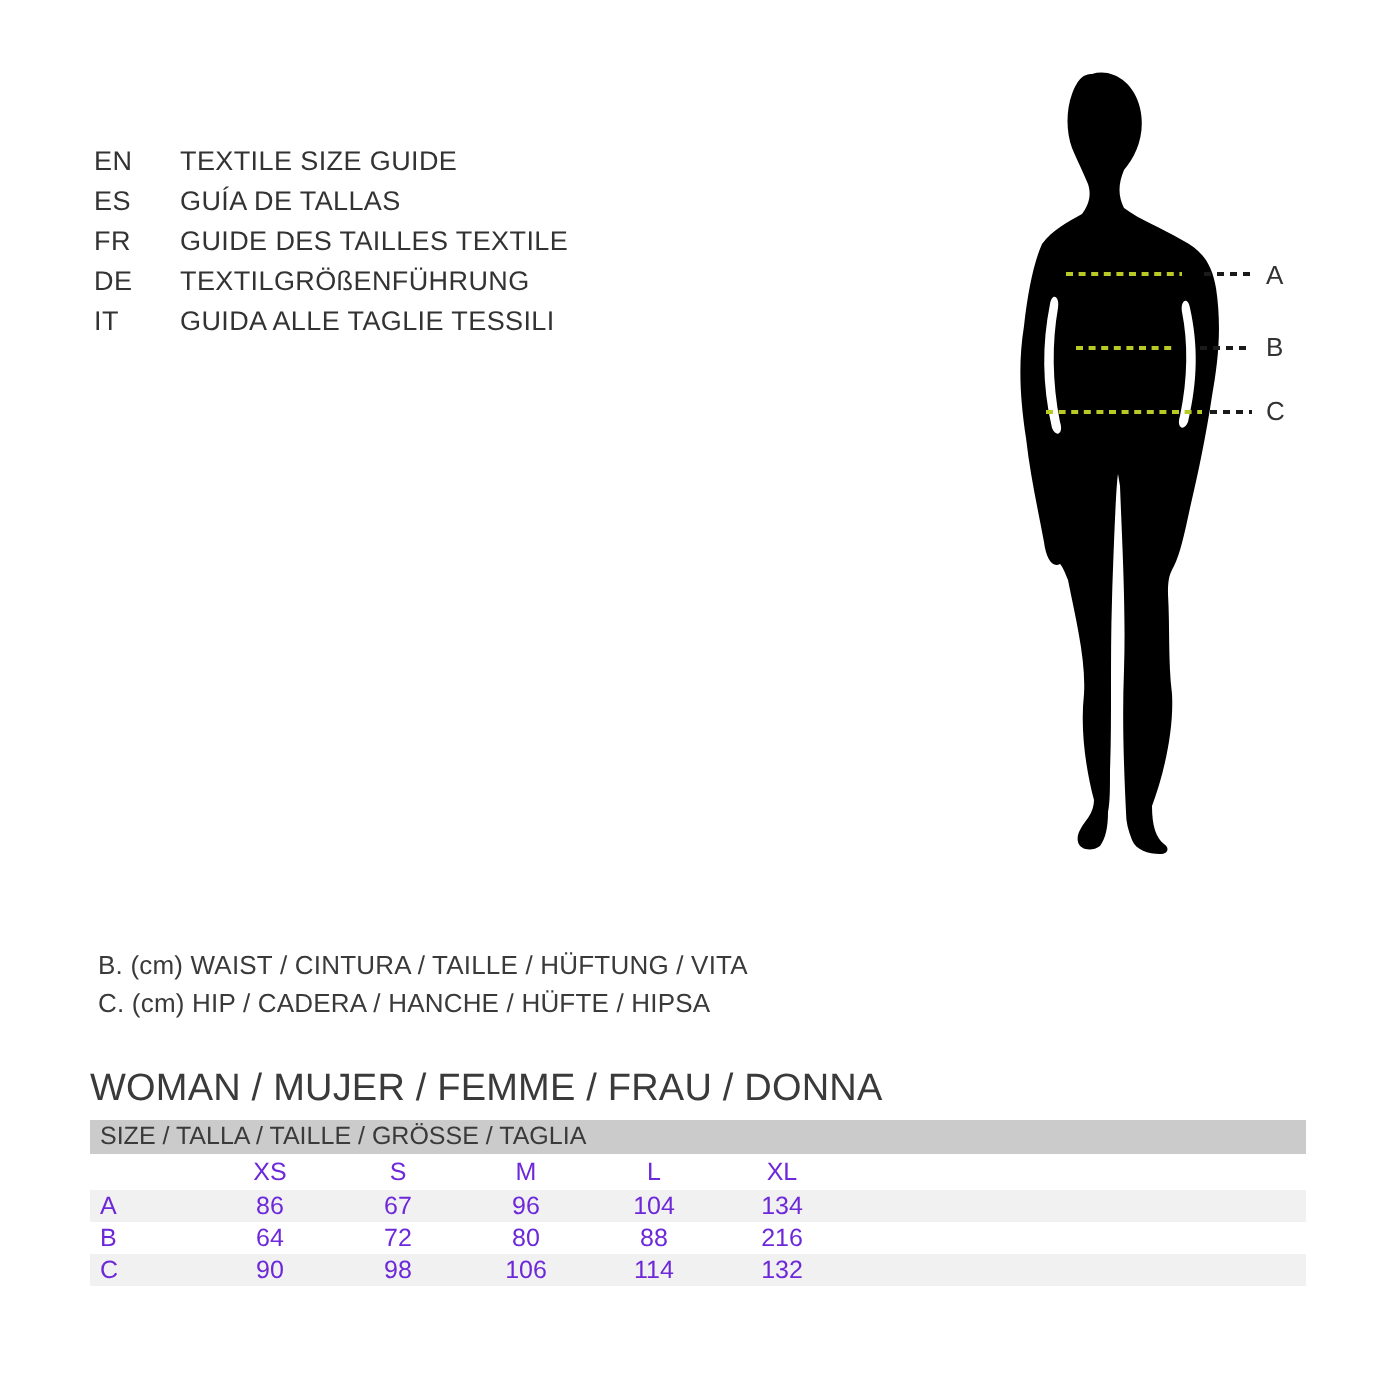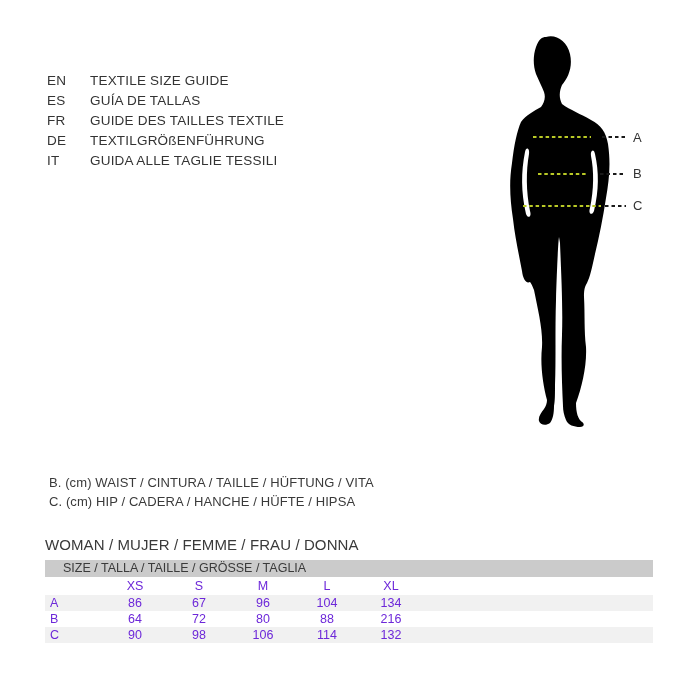--- a/index.html
+++ b/index.html
@@ -49,36 +49,36 @@
     color: #3a3a3a;
     letter-spacing: 0.1px;
   }
   .measure-line { height: 19.3px; line-height: 19.3px; white-space: nowrap; }
   .gender-line {
     position: absolute;
     left: 45px;
     top: 535px;
     height: 19px;
     line-height: 19px;
-    font-size: 15px;
+    font-size: 19px;
     color: #3a3a3a;
     letter-spacing: 0.1px;
     white-space: nowrap;
   }
 
   
   .size-table { position: absolute; left: 45px; top: 560px; width: 608px; }
   .table-titlebar {
     position: absolute;
     left: 0; top: 0;
     width: 608px; height: 17px;
     background: #cbcbcb;
     font-size: 12.5px;
     line-height: 17px;
-    padding-left: 18px;
+    padding-left: 5px;
     color: #3a3a3a;
     white-space: nowrap;
   }
   .t-row {
     position: absolute;
     left: 0;
     width: 608px;
     height: 16px;
     display: flex;
     font-size: 12.5px;

